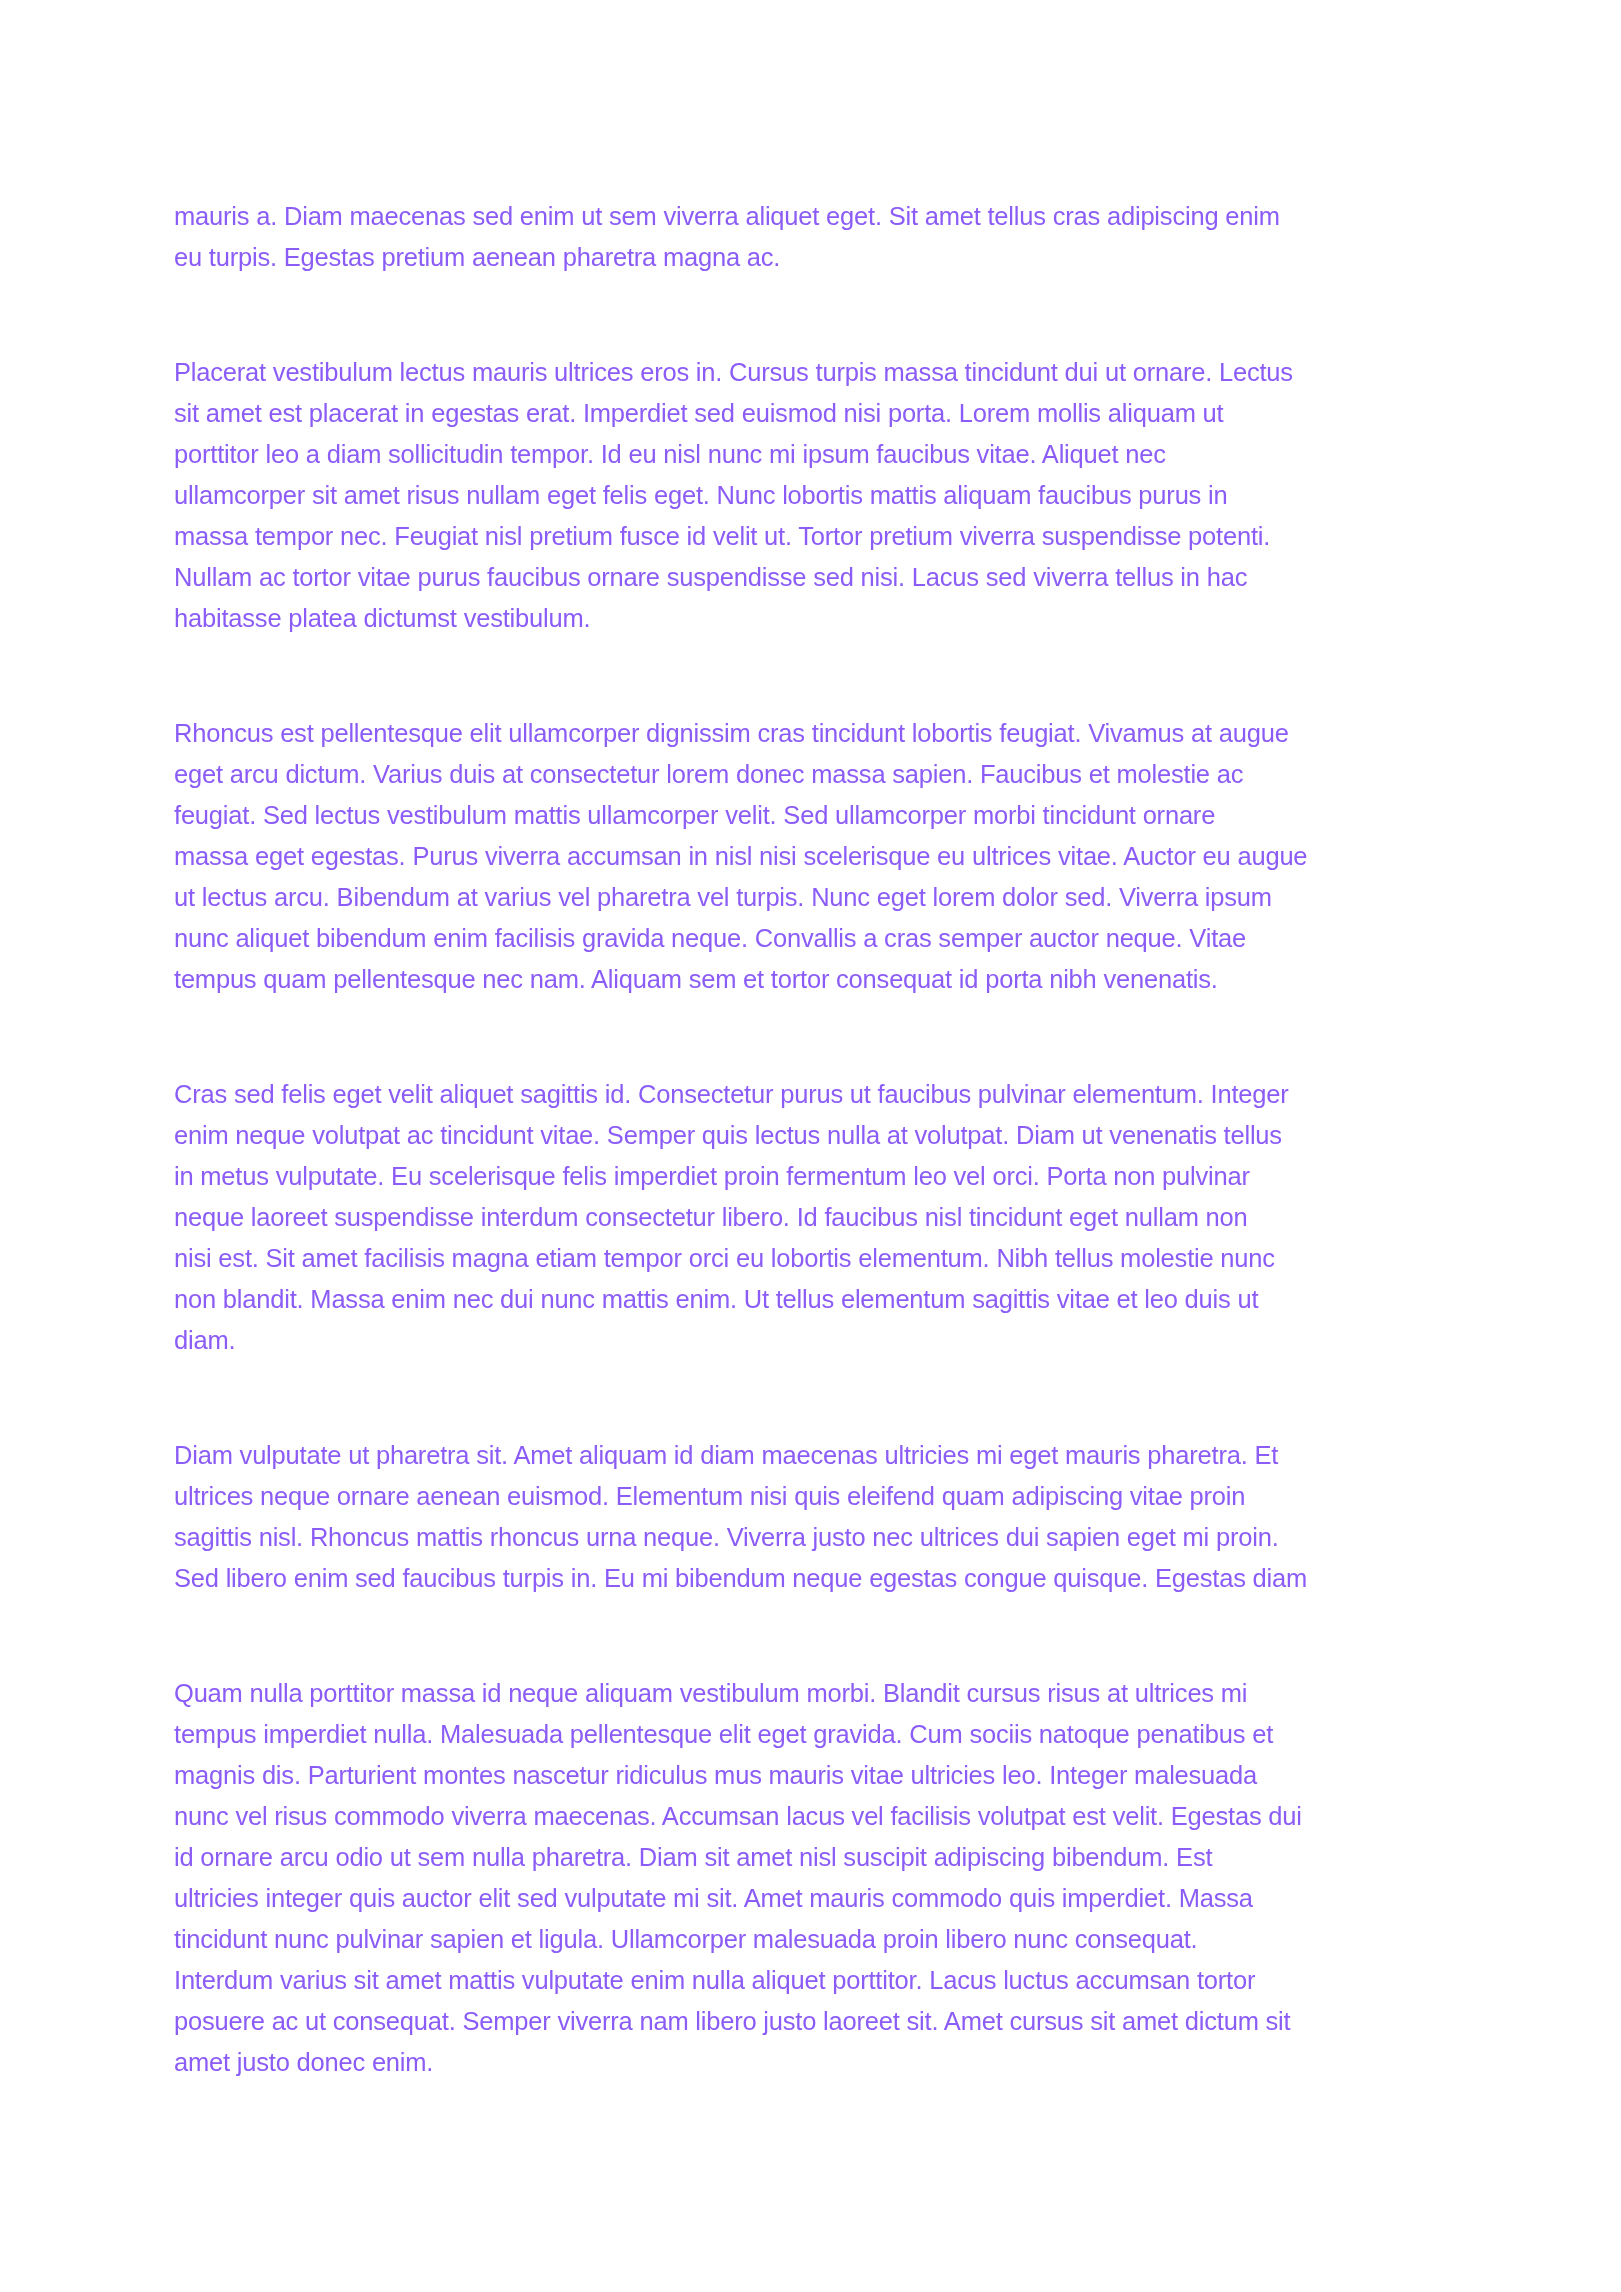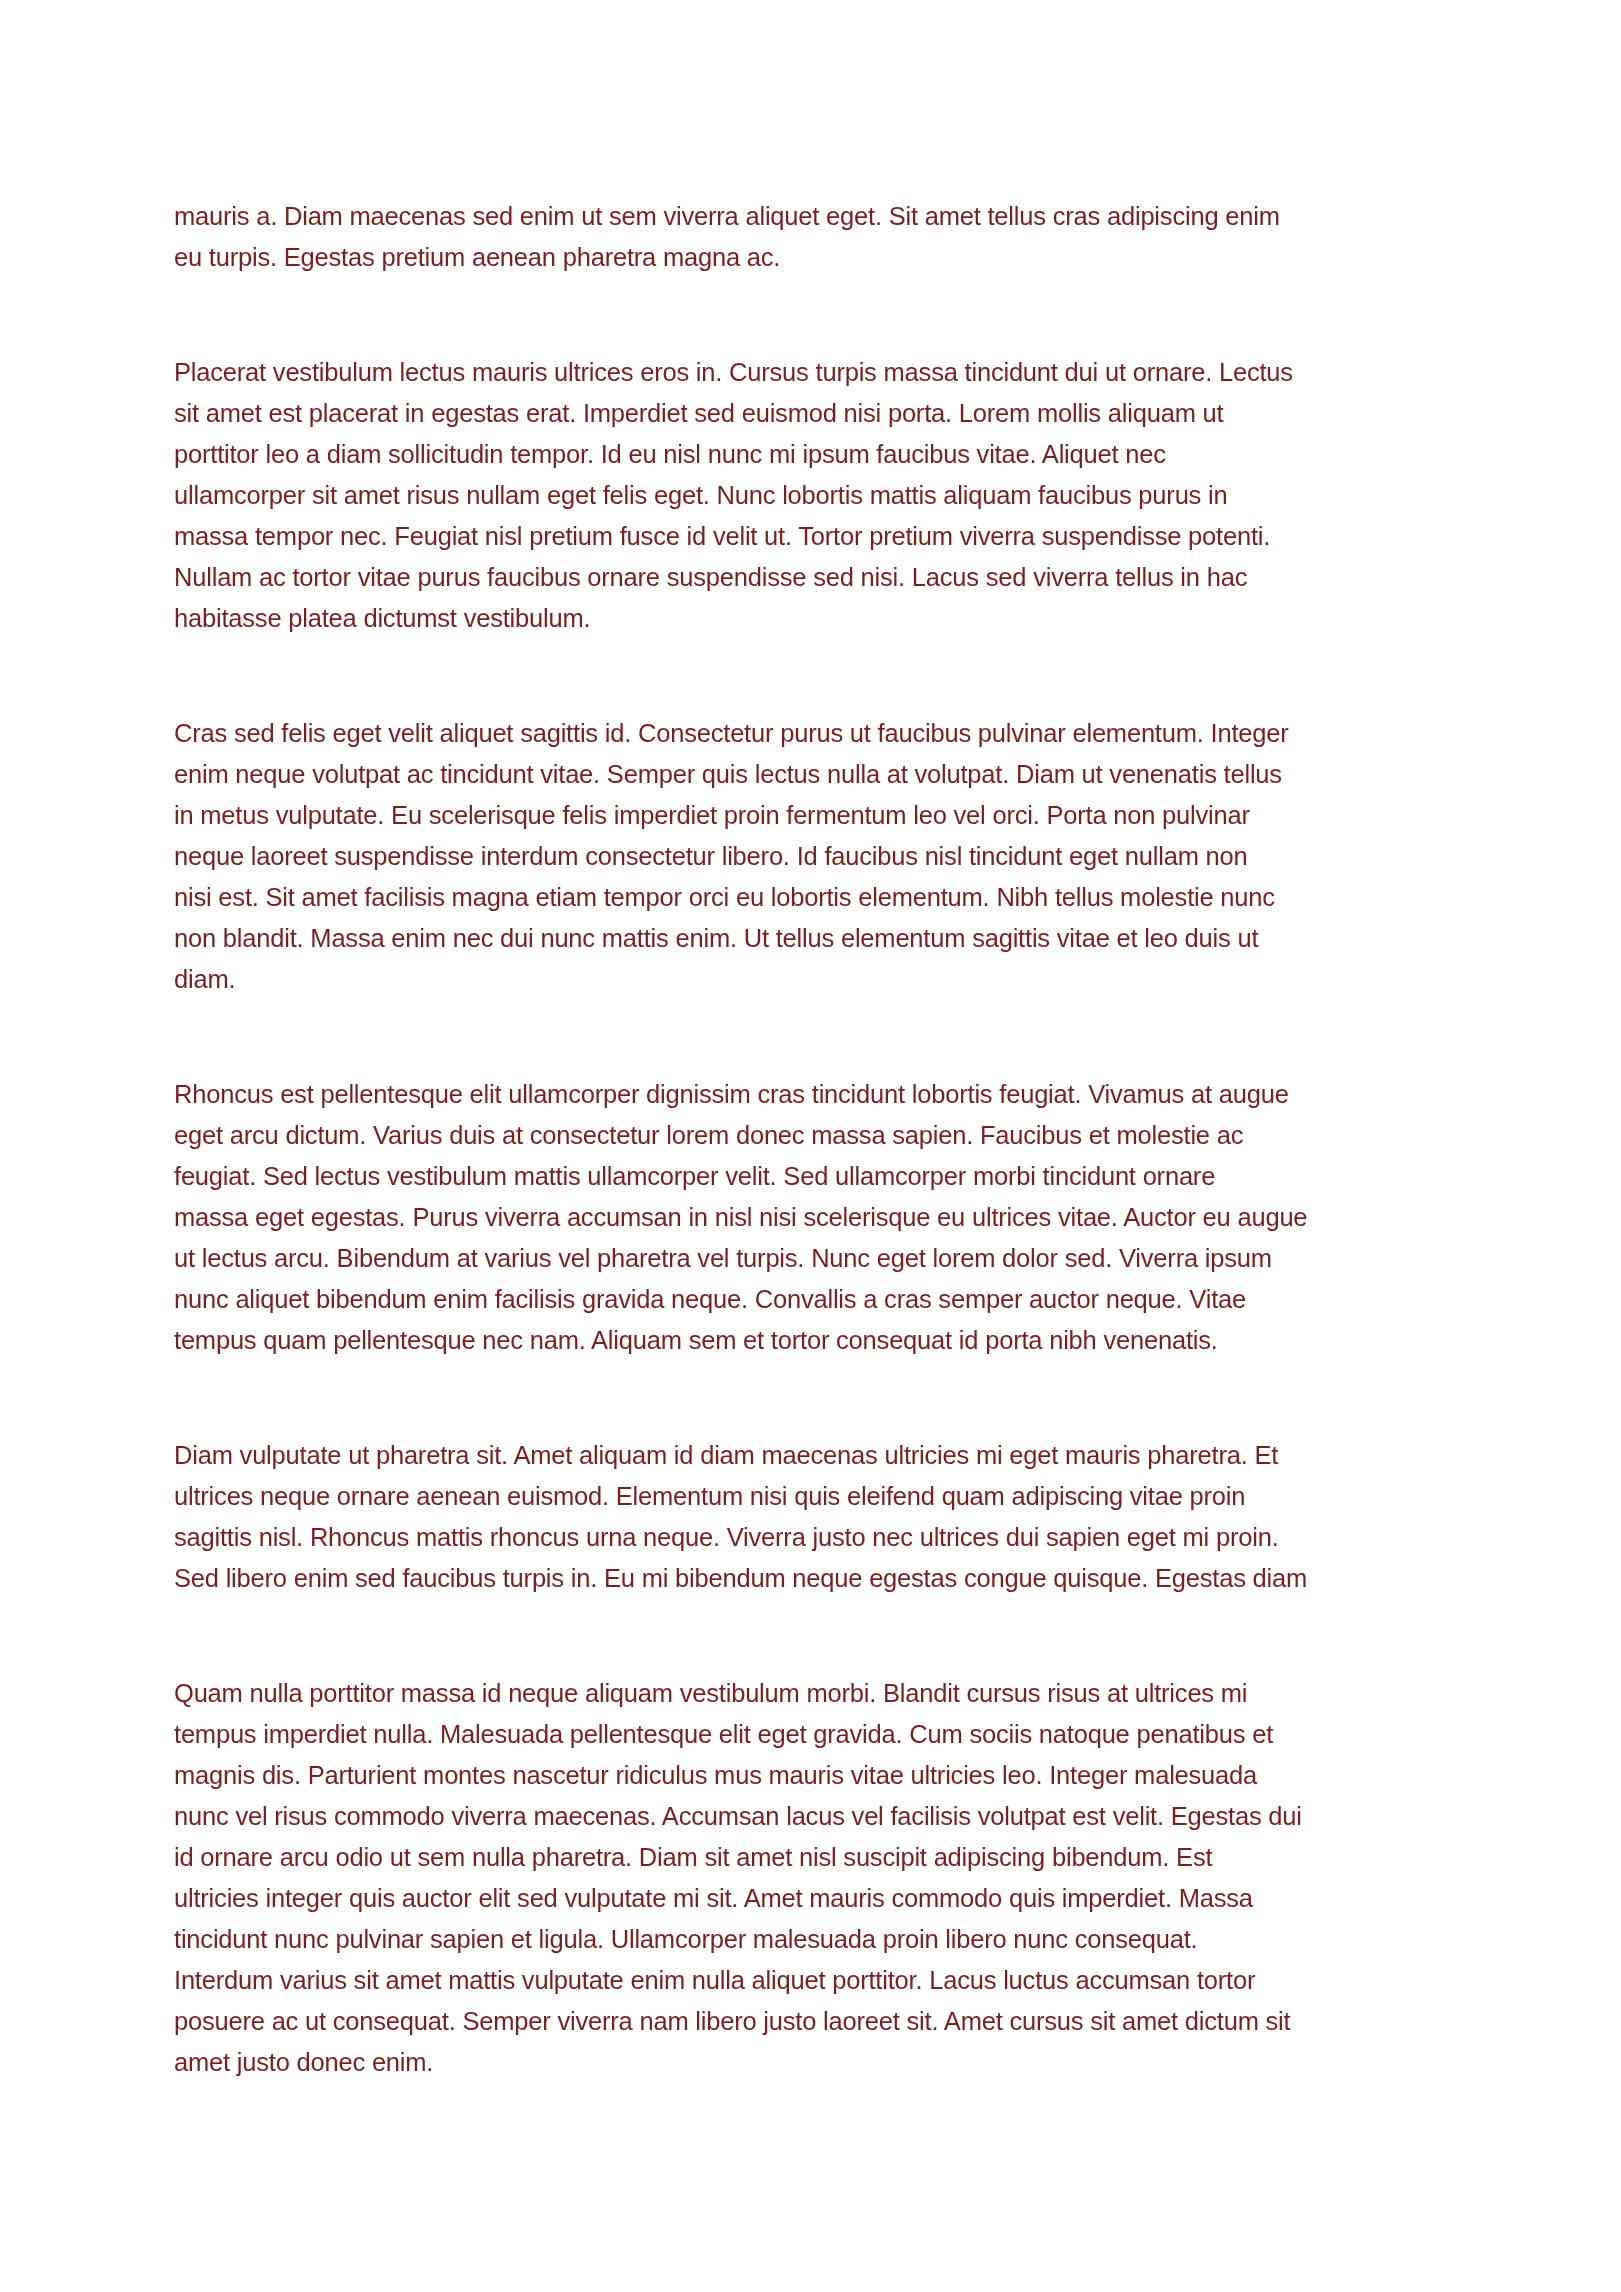--- a/index.html
+++ b/index.html
@@ -17,53 +17,53 @@
     width: 1621px;
     height: 2293px;
     background: #ffffff;
     padding: 196px 163px 0 174px;
   }
   .para {
     margin: 0 0 74px 0;
     font-family: "Liberation Sans", sans-serif;
     font-size: 25.5px;
     line-height: 41px;
-    color: #7f1d1d;
+    color: #8b5cf6;
     white-space: pre-line;
     letter-spacing: -0.2px;
     text-align: left;
   }
 </style>
 </head>
 <body>
 
 <div class="page">
   <p class="para">mauris a. Diam maecenas sed enim ut sem viverra aliquet eget. Sit amet tellus cras adipiscing enim
 eu turpis. Egestas pretium aenean pharetra magna ac.</p>
   <p class="para">Placerat vestibulum lectus mauris ultrices eros in. Cursus turpis massa tincidunt dui ut ornare. Lectus
 sit amet est placerat in egestas erat. Imperdiet sed euismod nisi porta. Lorem mollis aliquam ut
 porttitor leo a diam sollicitudin tempor. Id eu nisl nunc mi ipsum faucibus vitae. Aliquet nec
 ullamcorper sit amet risus nullam eget felis eget. Nunc lobortis mattis aliquam faucibus purus in
 massa tempor nec. Feugiat nisl pretium fusce id velit ut. Tortor pretium viverra suspendisse potenti.
 Nullam ac tortor vitae purus faucibus ornare suspendisse sed nisi. Lacus sed viverra tellus in hac
 habitasse platea dictumst vestibulum.</p>
+  <p class="para">Rhoncus est pellentesque elit ullamcorper dignissim cras tincidunt lobortis feugiat. Vivamus at augue
+eget arcu dictum. Varius duis at consectetur lorem donec massa sapien. Faucibus et molestie ac
+feugiat. Sed lectus vestibulum mattis ullamcorper velit. Sed ullamcorper morbi tincidunt ornare
+massa eget egestas. Purus viverra accumsan in nisl nisi scelerisque eu ultrices vitae. Auctor eu augue
+ut lectus arcu. Bibendum at varius vel pharetra vel turpis. Nunc eget lorem dolor sed. Viverra ipsum
+nunc aliquet bibendum enim facilisis gravida neque. Convallis a cras semper auctor neque. Vitae
+tempus quam pellentesque nec nam. Aliquam sem et tortor consequat id porta nibh venenatis.</p>
   <p class="para">Cras sed felis eget velit aliquet sagittis id. Consectetur purus ut faucibus pulvinar elementum. Integer
 enim neque volutpat ac tincidunt vitae. Semper quis lectus nulla at volutpat. Diam ut venenatis tellus
 in metus vulputate. Eu scelerisque felis imperdiet proin fermentum leo vel orci. Porta non pulvinar
 neque laoreet suspendisse interdum consectetur libero. Id faucibus nisl tincidunt eget nullam non
 nisi est. Sit amet facilisis magna etiam tempor orci eu lobortis elementum. Nibh tellus molestie nunc
 non blandit. Massa enim nec dui nunc mattis enim. Ut tellus elementum sagittis vitae et leo duis ut
 diam.</p>
-  <p class="para">Rhoncus est pellentesque elit ullamcorper dignissim cras tincidunt lobortis feugiat. Vivamus at augue
-eget arcu dictum. Varius duis at consectetur lorem donec massa sapien. Faucibus et molestie ac
-feugiat. Sed lectus vestibulum mattis ullamcorper velit. Sed ullamcorper morbi tincidunt ornare
-massa eget egestas. Purus viverra accumsan in nisl nisi scelerisque eu ultrices vitae. Auctor eu augue
-ut lectus arcu. Bibendum at varius vel pharetra vel turpis. Nunc eget lorem dolor sed. Viverra ipsum
-nunc aliquet bibendum enim facilisis gravida neque. Convallis a cras semper auctor neque. Vitae
-tempus quam pellentesque nec nam. Aliquam sem et tortor consequat id porta nibh venenatis.</p>
   <p class="para">Diam vulputate ut pharetra sit. Amet aliquam id diam maecenas ultricies mi eget mauris pharetra. Et
 ultrices neque ornare aenean euismod. Elementum nisi quis eleifend quam adipiscing vitae proin
 sagittis nisl. Rhoncus mattis rhoncus urna neque. Viverra justo nec ultrices dui sapien eget mi proin.
 Sed libero enim sed faucibus turpis in. Eu mi bibendum neque egestas congue quisque. Egestas diam</p>
   <p class="para">Quam nulla porttitor massa id neque aliquam vestibulum morbi. Blandit cursus risus at ultrices mi
 tempus imperdiet nulla. Malesuada pellentesque elit eget gravida. Cum sociis natoque penatibus et
 magnis dis. Parturient montes nascetur ridiculus mus mauris vitae ultricies leo. Integer malesuada
 nunc vel risus commodo viverra maecenas. Accumsan lacus vel facilisis volutpat est velit. Egestas dui
 id ornare arcu odio ut sem nulla pharetra. Diam sit amet nisl suscipit adipiscing bibendum. Est
 ultricies integer quis auctor elit sed vulputate mi sit. Amet mauris commodo quis imperdiet. Massa

